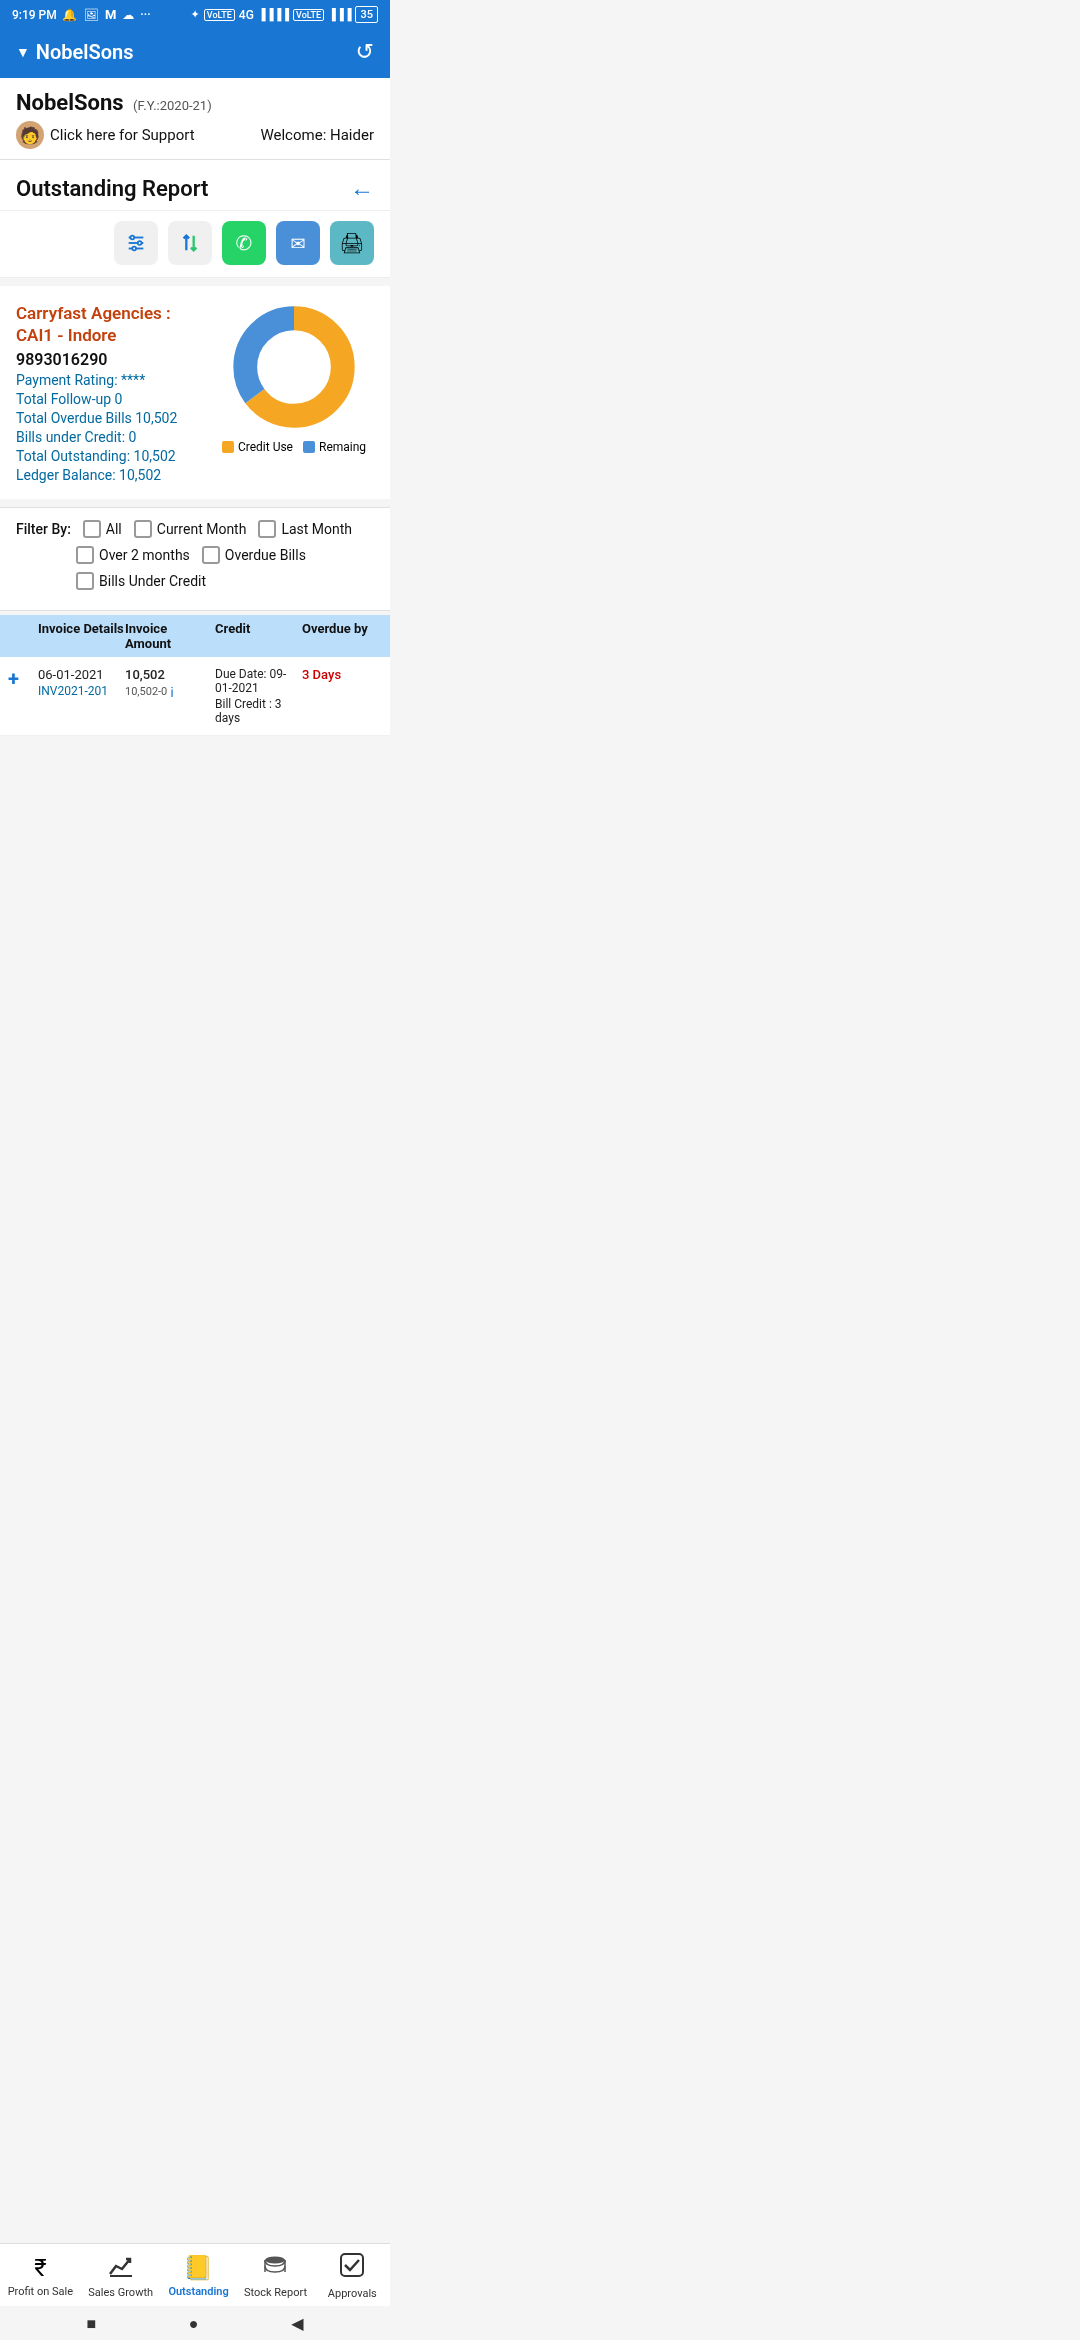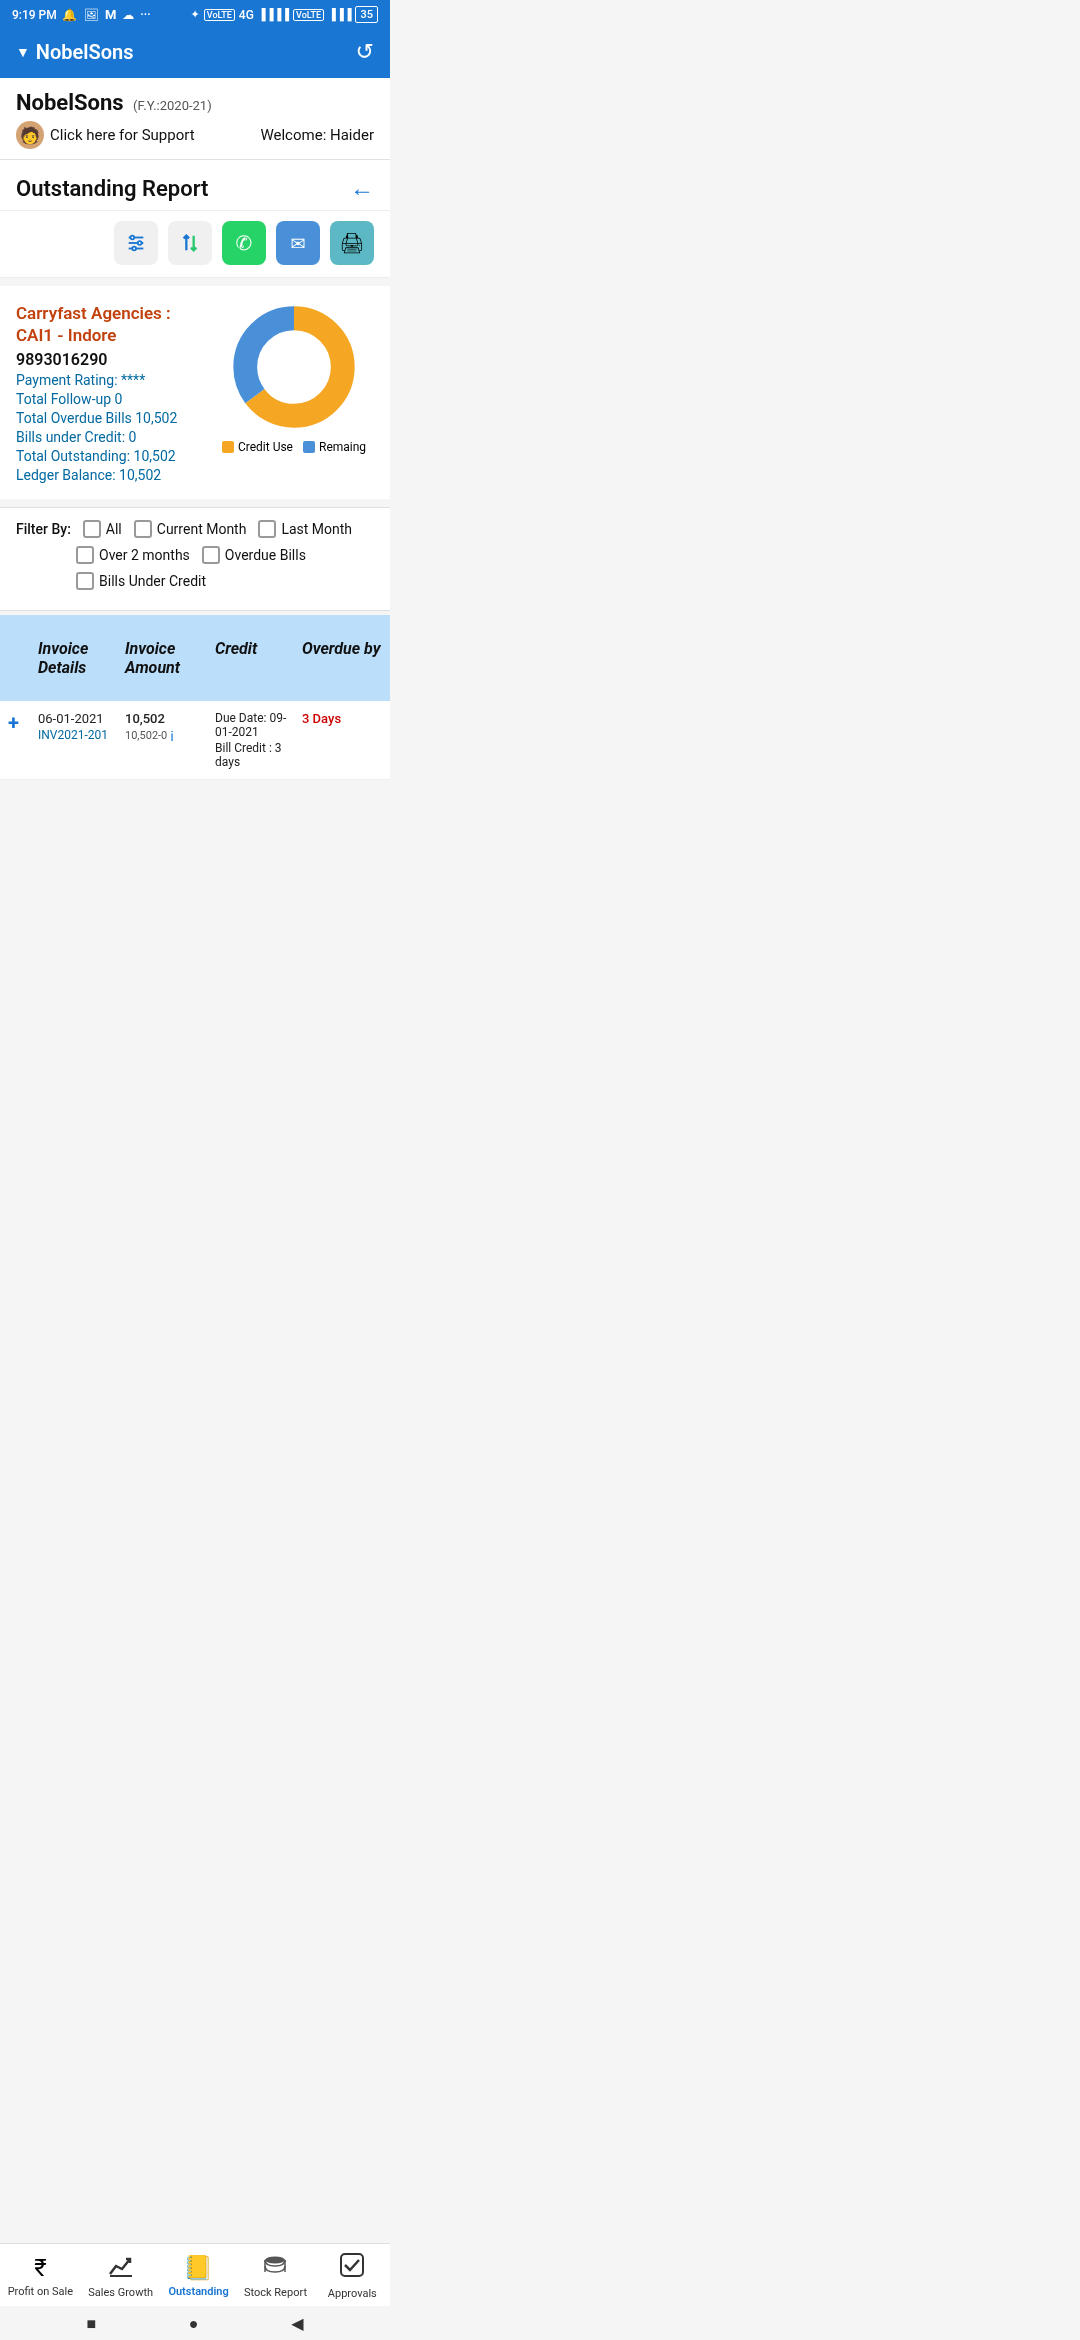--- a/index.html
+++ b/index.html
@@ -224,25 +224,24 @@
       background: white;
       flex-shrink: 0;
     }
 
     
     .table-section { background: white; margin-top: 4px; }
     .table-header {
       background: #BBDEFB;
       display: grid;
       grid-template-columns: 30px 1fr 90px 1fr 80px;
-      padding: 24px 8px;
-      font-size: 16px;
+      padding: 6px 8px;
+      font-size: 13px;
       font-weight: 700;
       color: #111;
-      font-style: italic;
     }
     .table-row {
       display: grid;
       grid-template-columns: 30px 1fr 90px 1fr 80px;
       padding: 10px 8px;
       font-size: 13px;
       color: #222;
       border-bottom: 1px solid #f0f0f0;
       align-items: start;
     }

